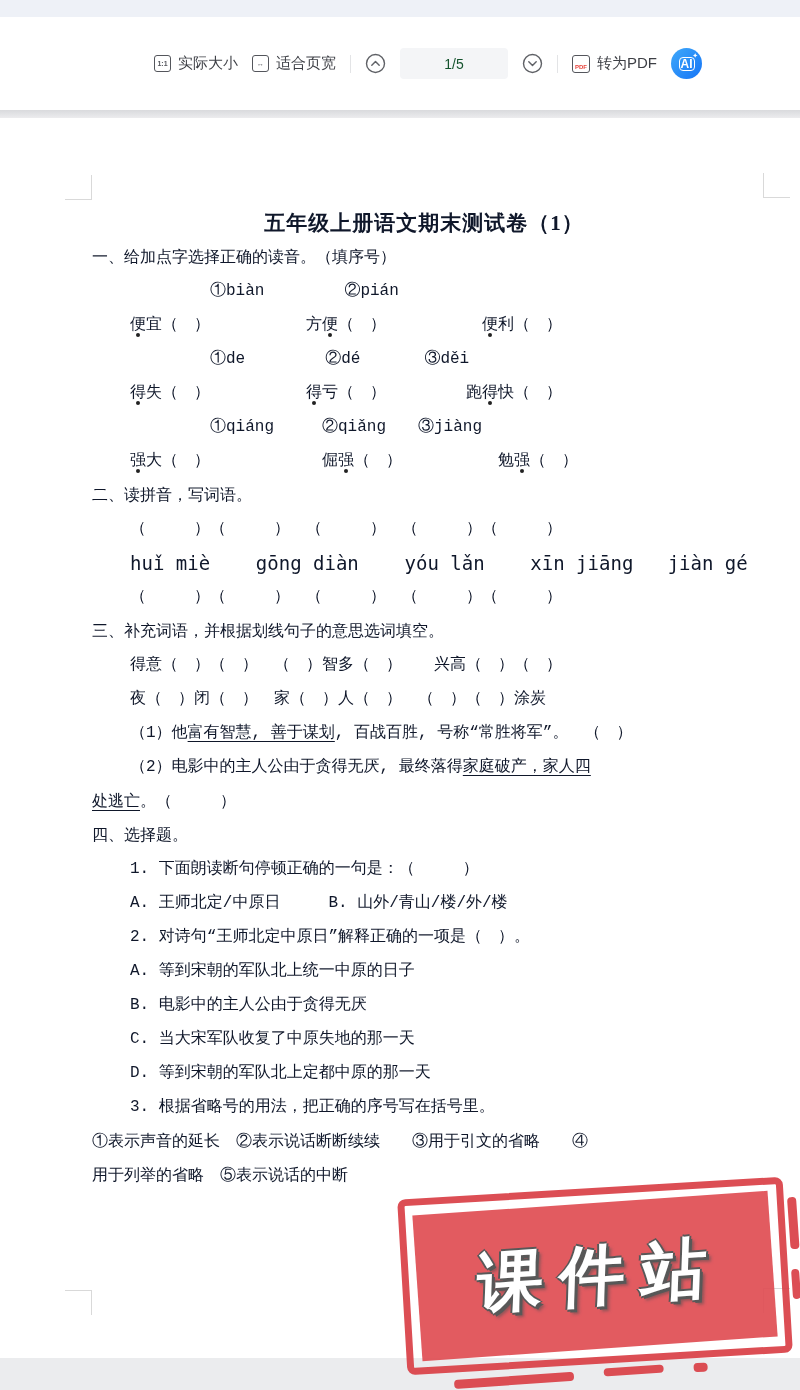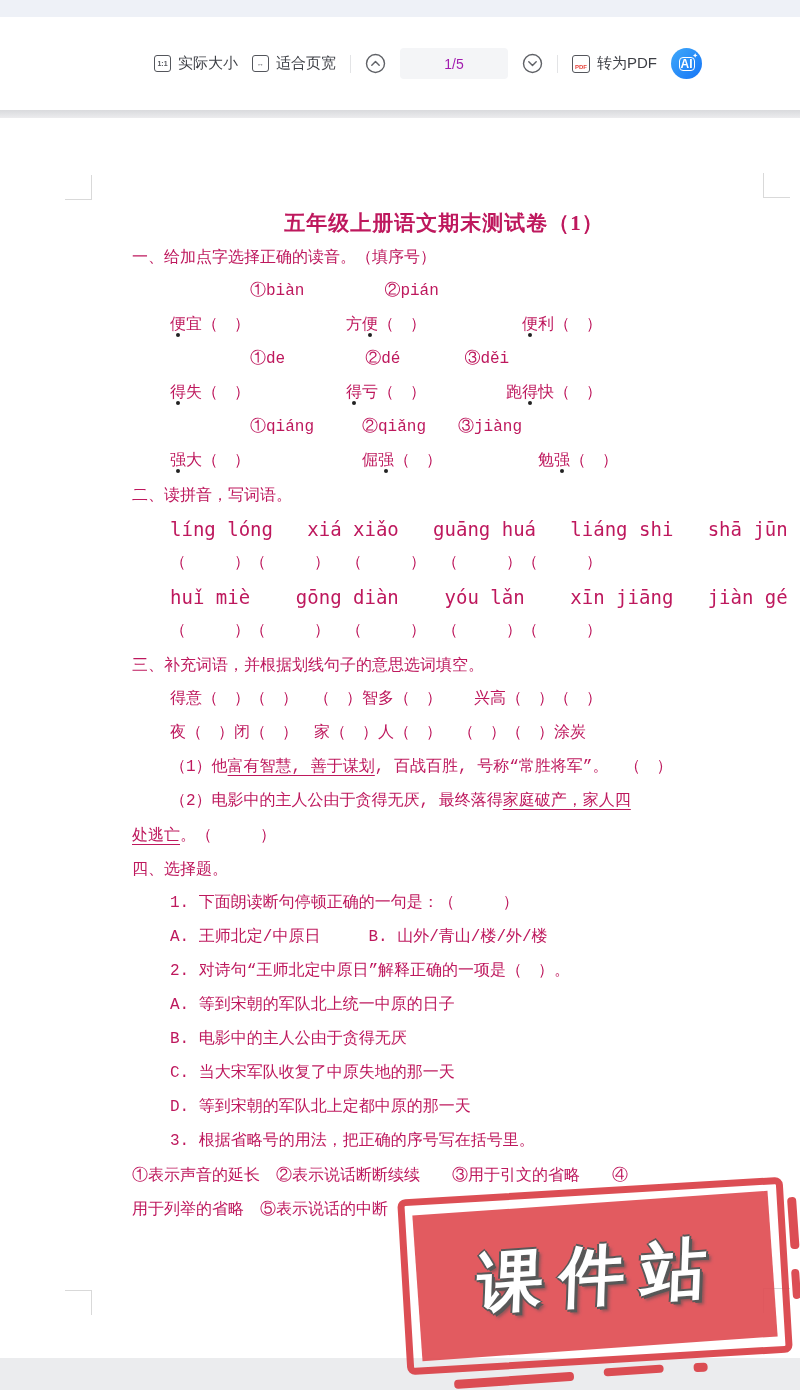--- a/index.html
+++ b/index.html
@@ -14,36 +14,36 @@
   .tb-inner { display:flex; align-items:center; gap:14px; transform:translateX(28px); }
   .tb-btn { display:flex; align-items:center; gap:7px; background:none; border:none;
             font-size:15px; color:#3d3f45; cursor:pointer; font-family:inherit; }
   .sq-icon { width:17px; height:17px; border:1.5px solid #54565c; border-radius:3px;
              display:flex; align-items:center; justify-content:center;
              font-size:7px; font-weight:bold; color:#54565c; line-height:1; }
   .tb-divider { width:1px; height:18px; background:#e3e4e6; }
   .chev-btn { background:none; border:none; cursor:pointer; display:flex; }
   .page-box { width:108px; height:31px; background:#f4f5f7; border-radius:4px;
               display:flex; align-items:center; justify-content:center;
-              font-size:14px; color:#a21caf; }
+              font-size:14px; color:#14532d; }
   .pdf-icon { position:relative; width:18px; height:18px; border:1.5px solid #54565c;
               border-radius:3px; display:flex; align-items:flex-end; justify-content:center; }
   .pdf-icon span { font-size:6px; font-weight:bold; color:#e8443c; line-height:1; margin-bottom:2px; }
   .ai-btn { width:31px; height:31px; border-radius:50%; border:none; cursor:pointer;
             background:linear-gradient(135deg,#3fa9fa,#1574f6);
             display:flex; align-items:center; justify-content:center; position:relative; }
   .ai-inner { width:16px; height:14px; border:1.3px solid #fff; border-radius:4px;
               display:flex; align-items:center; justify-content:center;
               color:#fff; font-size:12px; font-weight:bold; line-height:1; }
   .ai-spark { position:absolute; top:4px; right:4px; color:#fff; font-size:7px; line-height:1; }
   .gapstrip { height:8px; background:linear-gradient(#d9dadd,#ececee); }
   
   .page { position:relative; width:800px; height:1240px; background:#fff; }
   .doc { padding:88px 44px 0 92px;
-         font-family:"Liberation Serif","DejaVu Serif",serif; color:#be185d;margin-left:40px; }
+         font-family:"Liberation Serif","DejaVu Serif",serif; color:#0f172a; }
   .line { height:34px; line-height:34px; font-size:16px; white-space:pre; }
   .line.t { text-align:center; font-weight:bold; font-size:21px; letter-spacing:1px; }
   .line.b { padding-left:38px;font-family:Liberation Mono, monospace; }
   .line.py { font-family:"DejaVu Sans Mono","Liberation Mono",monospace; font-size:19px; }
   .u { text-decoration:underline; text-underline-offset:4px; }
   .dot { position:relative; }
   .dot::after { content:''; position:absolute; left:50%; bottom:-3px; transform:translateX(-50%);
                 width:4px; height:4px; border-radius:50%; background:#222; }
   
   .corner { position:absolute; width:27px; height:25px; }
@@ -124,21 +124,20 @@
   <div class="doc">
       <div class="line t"><span>五年级上册语文期末测试卷（1）</span></div>
       <div class="line h"><span>一、给加点字选择正确的读音。（填序号）</span></div>
       <div class="line b"><span>　　　　　①biàn　　　　　②pián</span></div>
       <div class="line b"><span class="dot">便</span><span>宜（　）　　　　　　方</span><span class="dot">便</span><span>（　）　　　　　　</span><span class="dot">便</span><span>利（　）</span></div>
       <div class="line b"><span>　　　　　①de　　　　　②dé　　　　③děi</span></div>
       <div class="line b"><span class="dot">得</span><span>失（　）　　　　　　</span><span class="dot">得</span><span>亏（　）　　　　　跑</span><span class="dot">得</span><span>快（　）</span></div>
       <div class="line b"><span>　　　　　①qiáng　　　②qiǎng　　③jiàng</span></div>
       <div class="line b"><span class="dot">强</span><span>大（　）　　　　　　　倔</span><span class="dot">强</span><span>（　）　　　　　　勉</span><span class="dot">强</span><span>（　）</span></div>
       <div class="line h"><span>二、读拼音，写词语。</span></div>
-      <div class="line b py"><span>líng lóng   xiá xiǎo   guāng huá   liáng shi   shā jūn</span></div>
       <div class="line b"><span>（　　　）（　　　）　（　　　）　（　　　）（　　　）</span></div>
       <div class="line b py"><span>huǐ miè    gōng diàn    yóu lǎn    xīn jiāng   jiàn gé</span></div>
       <div class="line b"><span>（　　　）（　　　）　（　　　）　（　　　）（　　　）</span></div>
       <div class="line h"><span>三、补充词语，并根据划线句子的意思选词填空。</span></div>
       <div class="line b"><span>得意（　）（　）　（　）智多（　）　　兴高（　）（　）</span></div>
       <div class="line b"><span>夜（　）闭（　）　家（　）人（　）　（　）（　）涂炭</span></div>
       <div class="line b"><span>（1）他</span><span class="u">富有智慧, 善于谋划</span><span>, 百战百胜, 号称“常胜将军”。　（　）</span></div>
       <div class="line b"><span>（2）电影中的主人公由于贪得无厌, 最终落得</span><span class="u">家庭破产，家人四</span></div>
       <div class="line h"><span class="u">处逃亡</span><span>。（　　　）</span></div>
       <div class="line h"><span>四、选择题。</span></div>

